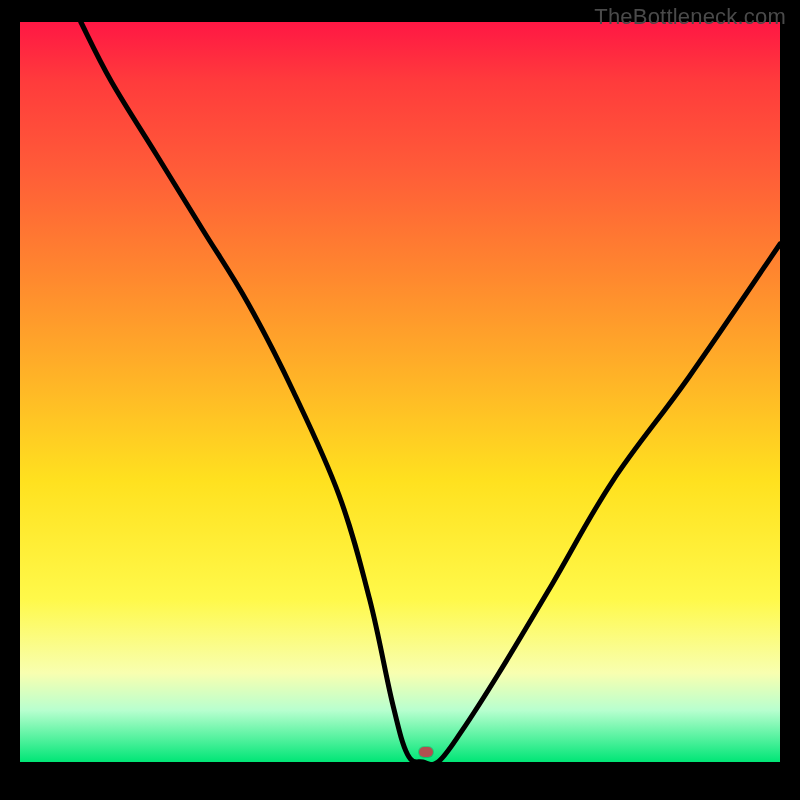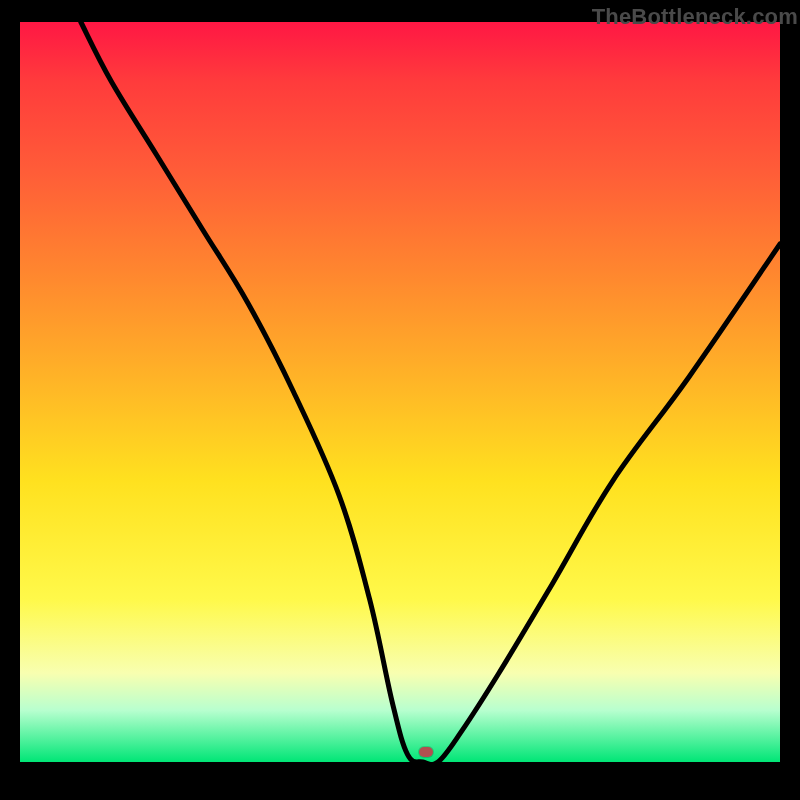--- a/index.html
+++ b/index.html
@@ -13,24 +13,24 @@
   }
   .frame {
     position: relative;
     width: 800px;
     height: 800px;
     background: #000;
   }
   .watermark {
     position: absolute;
     top: 4px;
-    right: 2px;
+    right: 14px;
     color: #4a4a4a;
     font-size: 22px;
-    font-weight: 700;
+    font-weight: 400;
     letter-spacing: 0.2px;
     z-index: 5;
     user-select: none;
   }
   .plot {
     position: absolute;
     left: 20px;
     top: 22px;
     width: 760px;
     height: 740px;

